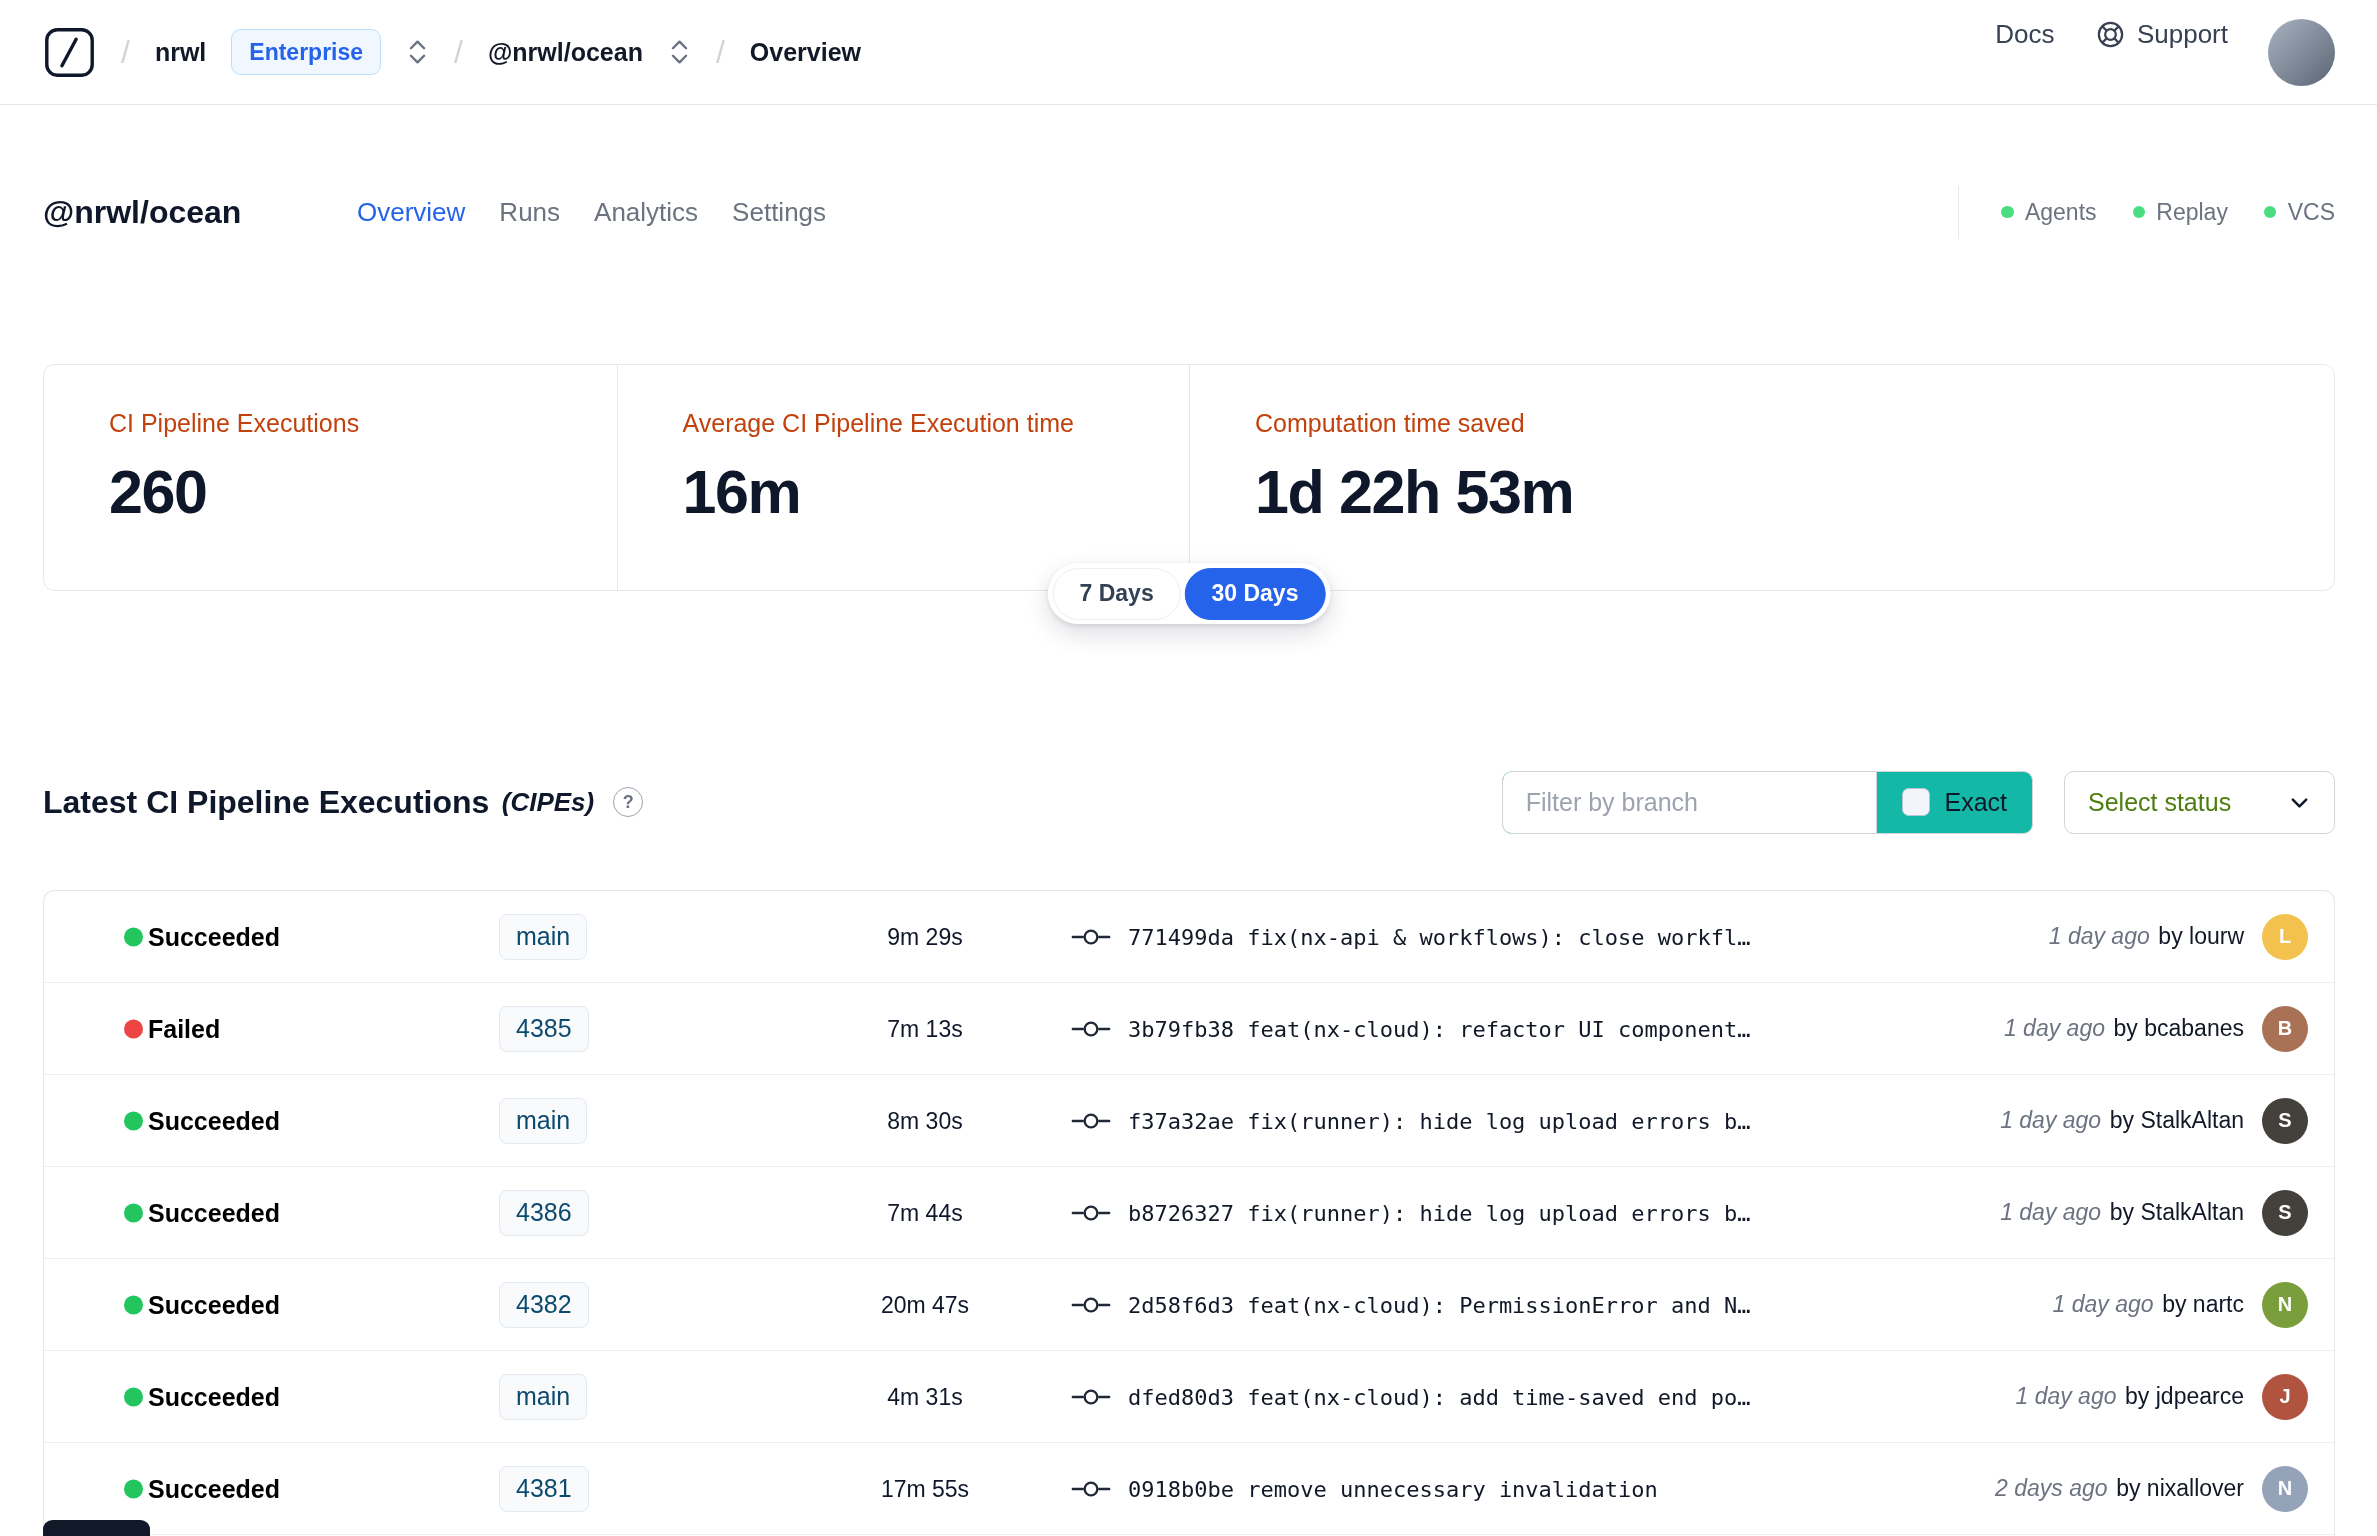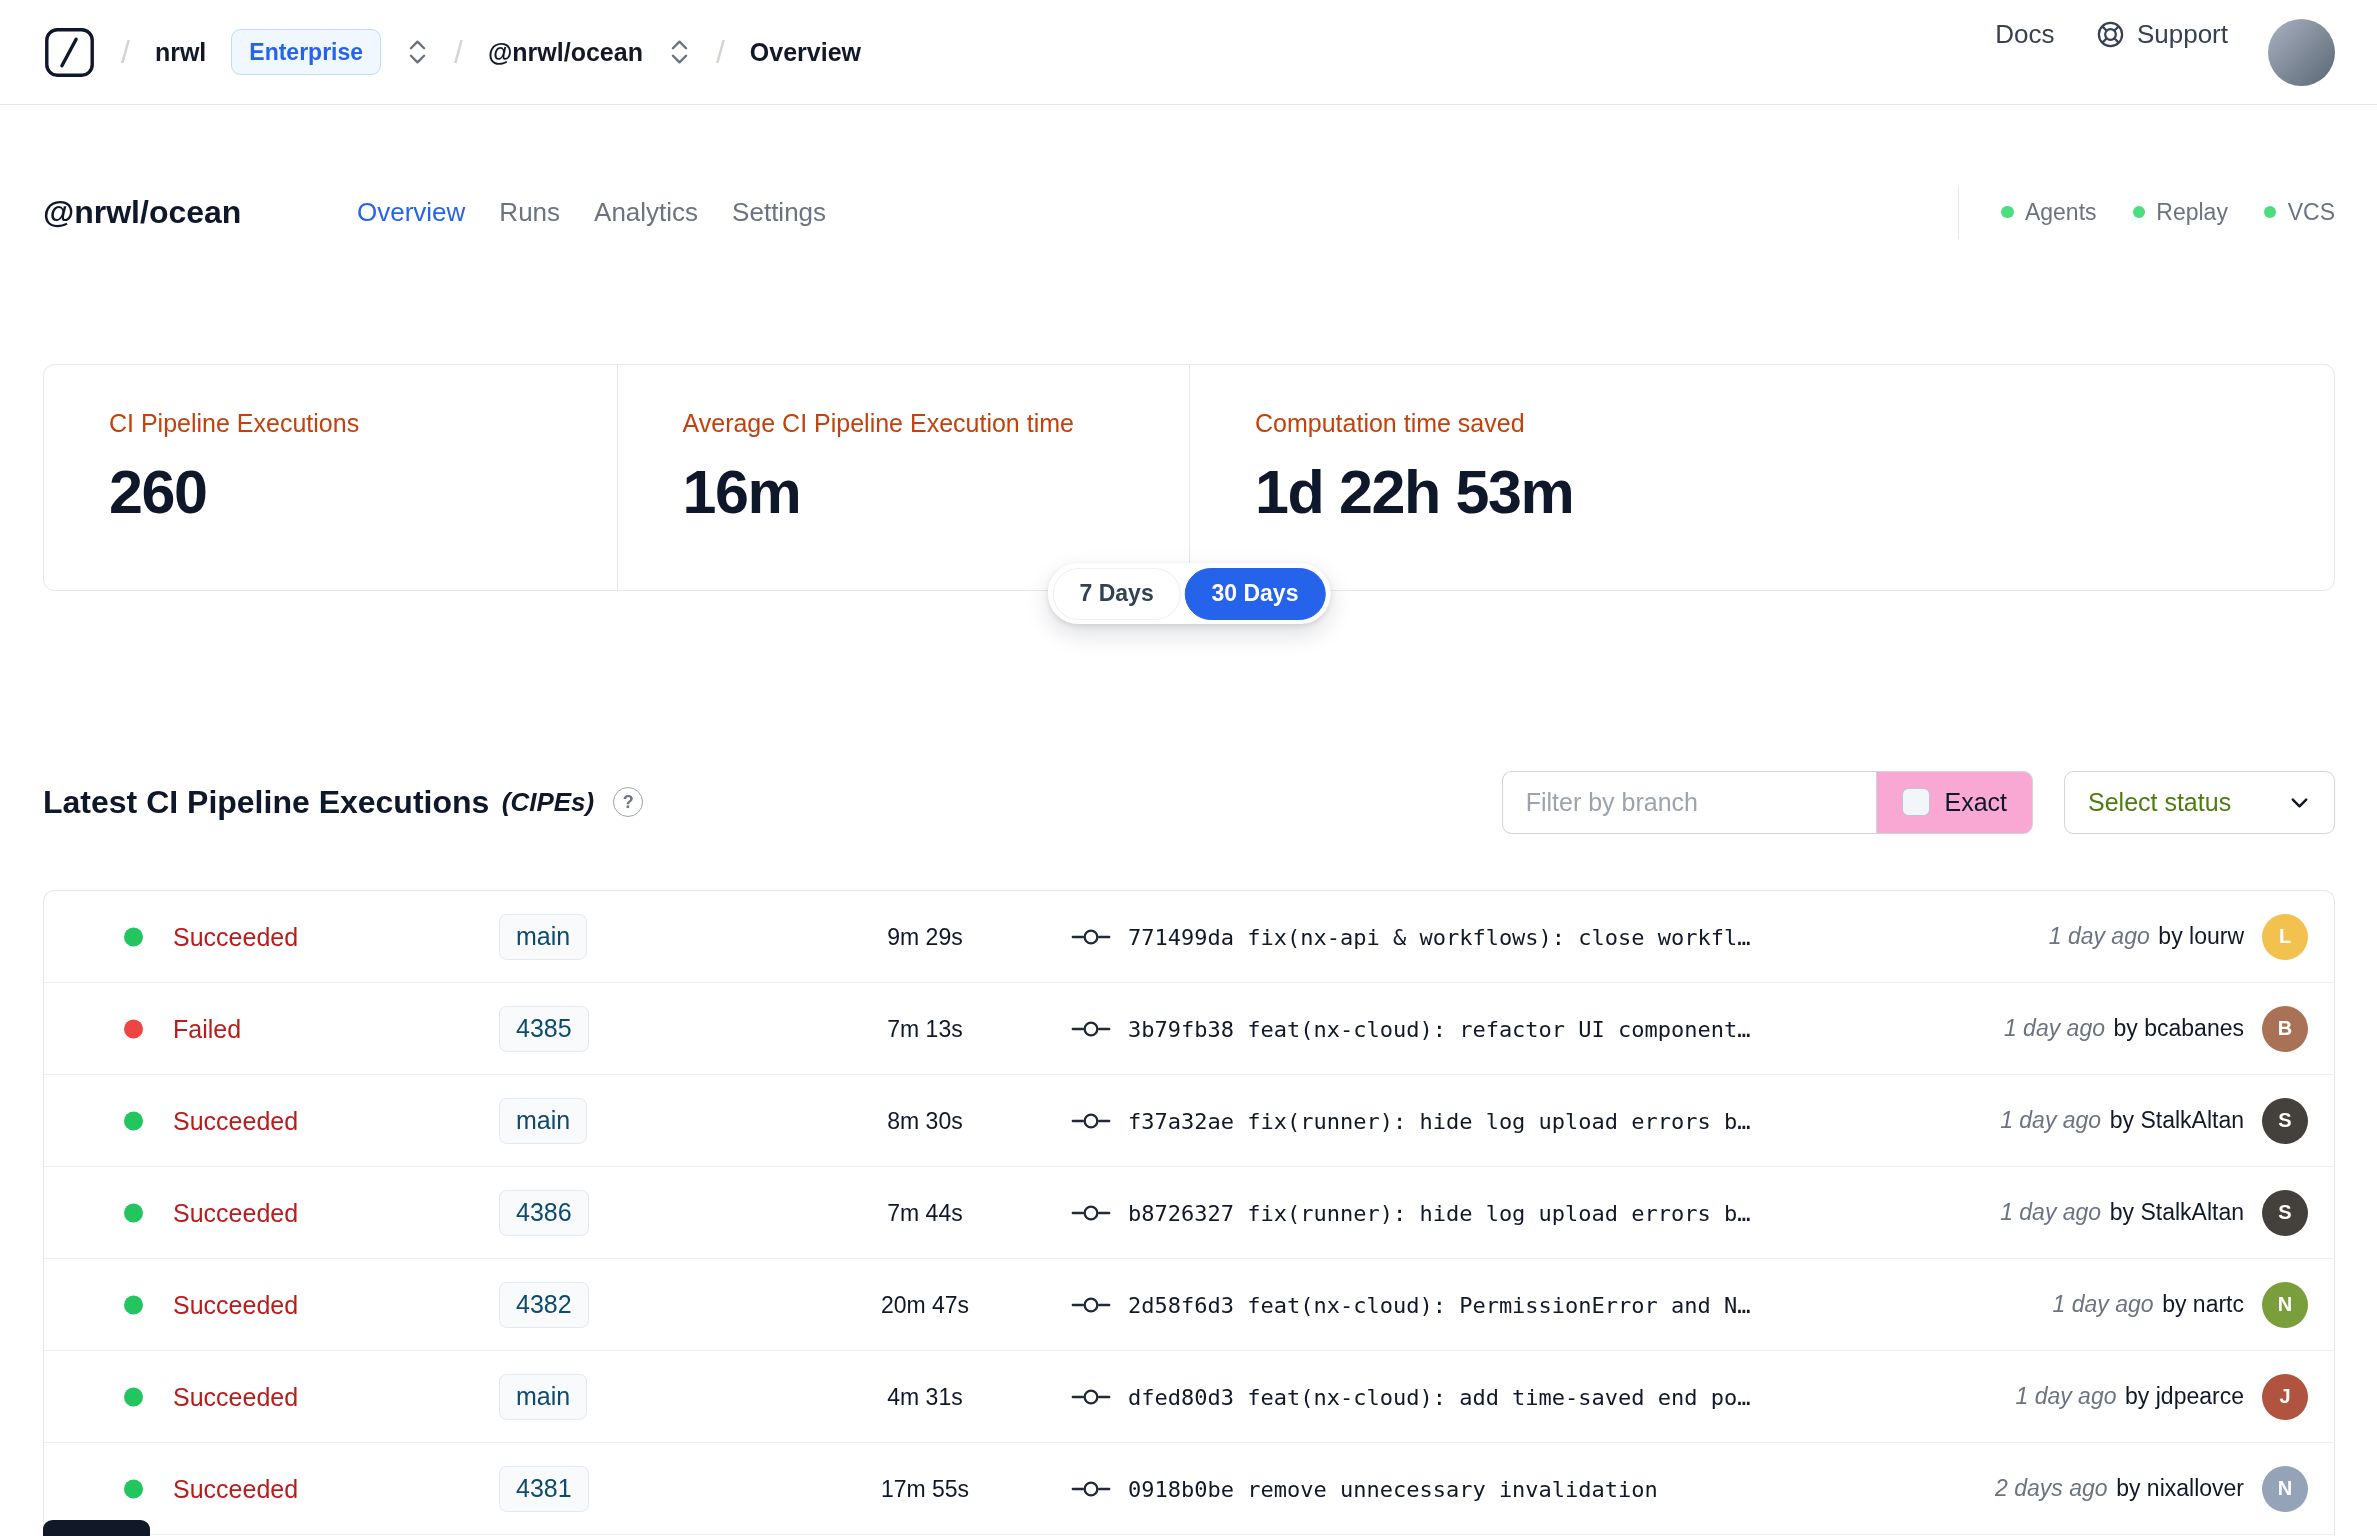--- a/index.html
+++ b/index.html
@@ -80,21 +80,21 @@
   .section-title { font-size:32px; font-weight:700; }
   .section-suffix { font-size:26px; font-weight:600; font-style:italic; margin-left:12.4px; }
   .help-icon {
     width:30px; height:30px; border:1.9px solid #9ca3af; border-radius:50%;
     color:#6b7280; font-size:18px; font-weight:700; display:flex;
     align-items:center; justify-content:center; margin-left:19px; cursor:pointer;
   }
   .section-controls { margin-left:auto; display:flex; align-items:center; }
   .filter-group {
     display:flex; align-items:stretch; height:63px;
-    border:1px solid #d1d5db; border-radius:9.5px; overflow:hidden; background:#f9a8d4;
+    border:1px solid #d1d5db; border-radius:9.5px; overflow:hidden; background:#14b8a6;
   }
   .filter-input {
     border:none; outline:none; width:373px; padding:0 23px;
     font-family:"Liberation Sans", sans-serif; font-size:25px; color:#0f172a;
   }
   .filter-input::placeholder { color:#9ca3af; }
   .exact-seg {
     display:flex; align-items:center; gap:14.3px; padding:0 25px;
     border-left:1px solid #d1d5db; cursor:pointer;
   }
@@ -116,22 +116,22 @@
     position:absolute; left:43px; right:43px; top:890px; height:656px;
     border:1px solid #e5e7eb; border-bottom:none; border-radius:11.4px 11.4px 0 0;
     background:#fff; overflow:hidden;
   }
   .cipe-row { position:relative; height:92px; border-bottom:1px solid #edeff2; cursor:pointer; }
   .dot {
     position:absolute; left:80px; top:50%; transform:translateY(-50%);
     width:19px; height:19px; border-radius:50%;
   }
   .row-status {
-    position:absolute; left:129px; top:50%; transform:translateY(-50%);
-    font-size:25px; font-weight:400; color:#b91c1c;
+    position:absolute; left:104px; top:50%; transform:translateY(-50%);
+    font-size:25px; font-weight:700; color:#000000;
   }
   .branch-badge {
     position:absolute; left:455px; top:50%; transform:translateY(-50%);
     background:#f8fafc; border:1px solid #e2e8f0; border-radius:7.6px;
     padding:7.6px 16px; font-size:25px; color:#0c4a6e;
   }
   .duration {
     position:absolute; left:788px; width:186px; top:50%; transform:translateY(-50%);
     text-align:center; font-size:23px; color:#0f172a;
   }

